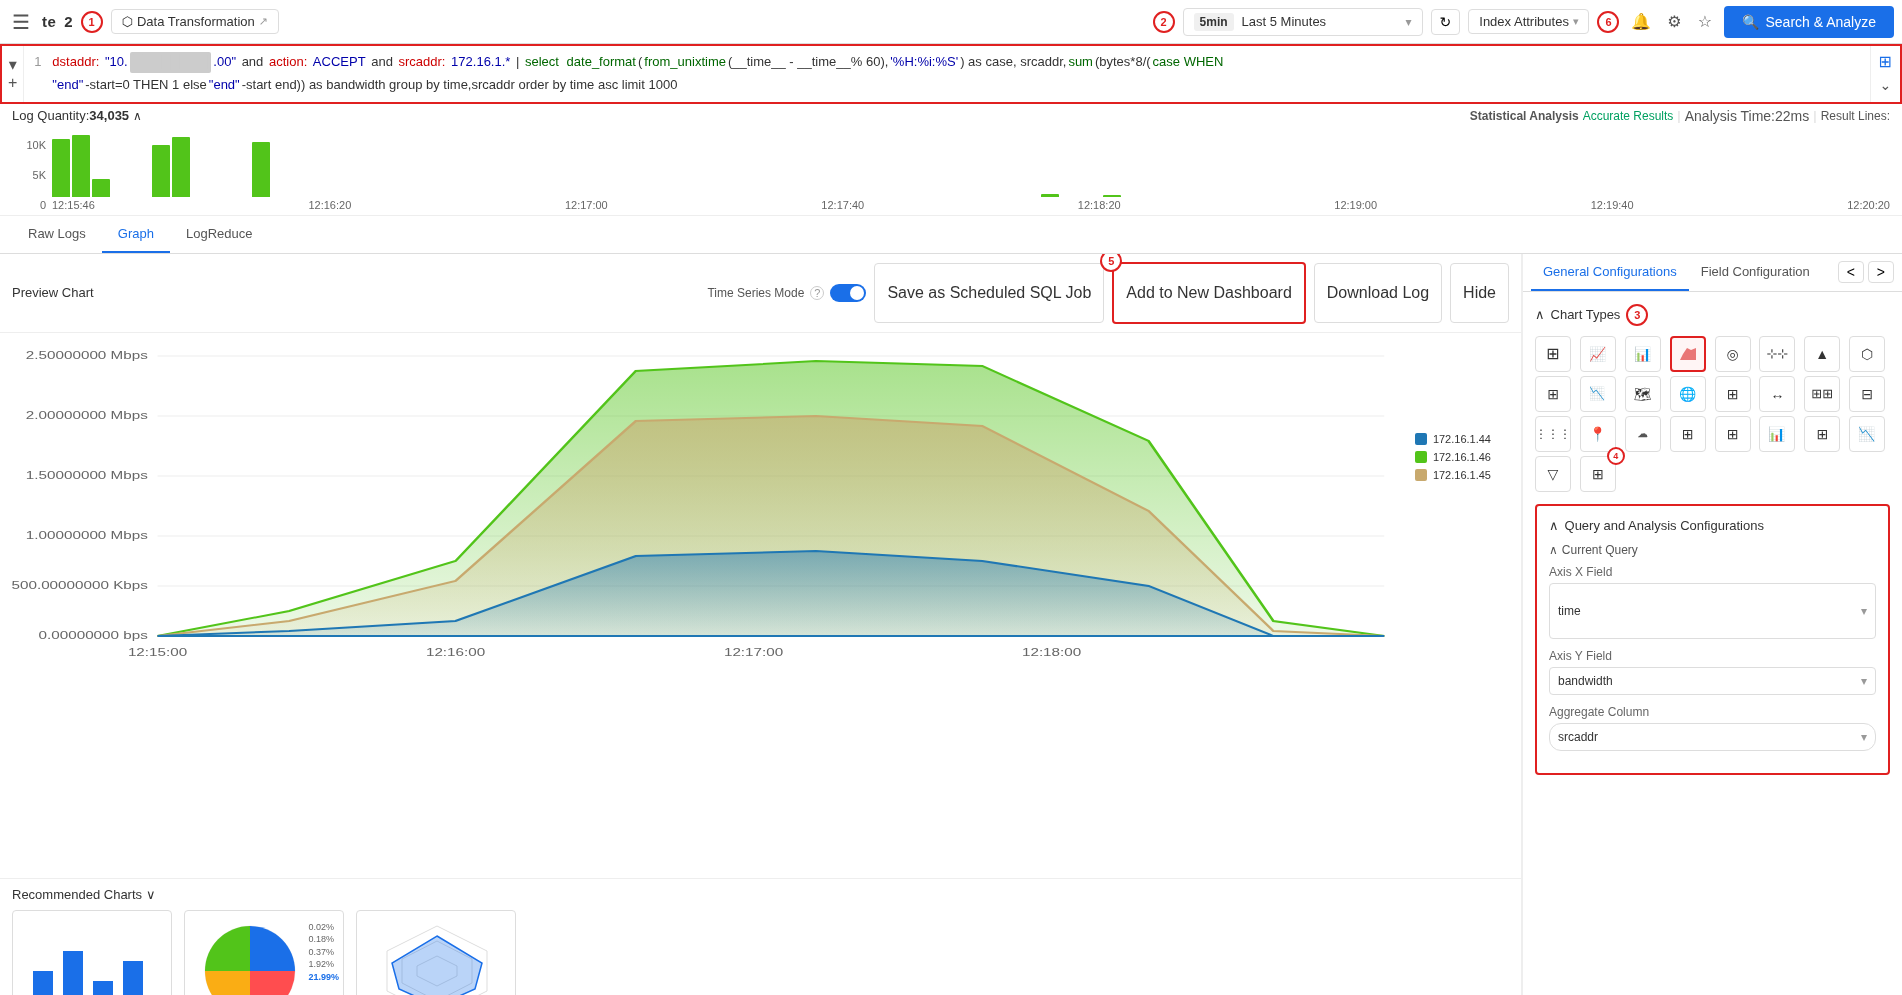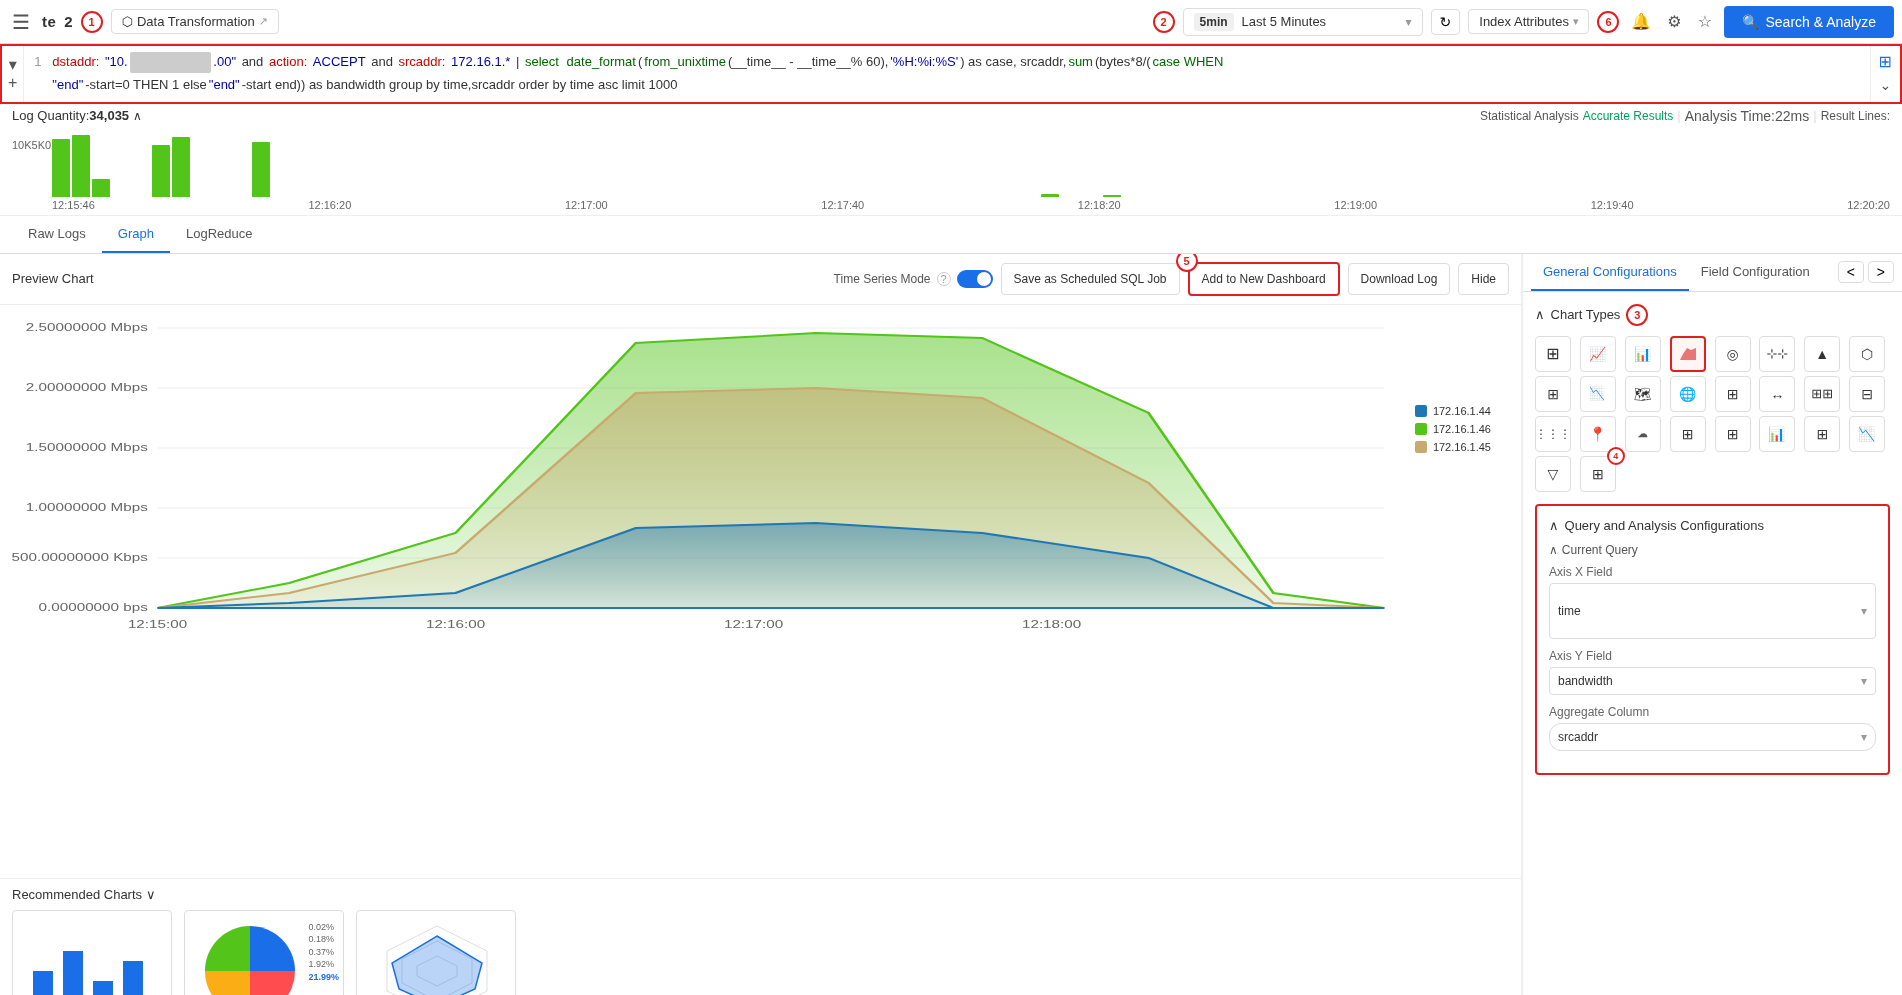--- a/index.html
+++ b/index.html
@@ -6,21 +6,21 @@
     body { background: #f5f5f5; font-size: 13px; color: #333; overflow: hidden; width: 1902px; height: 995px; }
 
     
     .header { display: flex; align-items: center; background: #fff; border-bottom: 1px solid #ddd; padding: 0 8px; height: 44px; gap: 8px; }
     .header-spacer { flex: 1; }
     .step-badge { width: 22px; height: 22px; border-radius: 50%; border: 2px solid #e02020; color: #e02020; display: flex; align-items: center; justify-content: center; font-size: 11px; font-weight: bold; }
     .search-analyze-btn { background: #1a6fe8; color: #fff; border: none; border-radius: 4px; padding: 8px 18px; font-size: 14px; font-weight: 500; cursor: pointer; display: flex; align-items: center; gap: 6px; white-space: nowrap; }
 
     
     .query-bar { background: #fff; border: 2px solid #e02020; margin: 0; padding: 0; display: flex; align-items: stretch; }
-    .toolbar-btn { border: 1px solid #ddd; background: #fff; border-radius: 4px; padding: 8px 12px; font-size: 12px; cursor: pointer; color: #333; white-space: nowrap; }
+    .toolbar-btn { border: 1px solid #ddd; background: #fff; border-radius: 4px; padding: 20px 12px; font-size: 16px; cursor: pointer; color: #333; white-space: nowrap; }
   </style>
 </head>
 <body>
 
 <div class="header">
   <span style="font-size:20px; cursor:pointer; color:#555; padding:4px;">☰</span>
   <span style="font-size:15px; font-weight:700; color:#333; letter-spacing:0.5px;">te</span>
     <span style="font-size:15px; font-weight:600;">2</span>
 
   <div class="step-badge">
@@ -110,31 +110,31 @@
     <span style="font-size:14px; cursor:pointer; color:#555;">⌄</span>
   </div>
 </div>
 
 <div style="background:#fff; padding:4px 12px 0; display:flex; align-items:center; gap:4px; border-bottom:none;">
   <span style="font-size:13px; font-weight:500;">
     <span>Log Quantity:</span><span style="font-weight:600;">34,035</span>
   </span>
   <span style="font-size:12px; cursor:pointer;">∧</span>
   <div style="flex:1;"></div>
-  <span style="font-size:12px; color:#555;">Statistical Analysis</span>
+  <span style="font-size:12px; color:#555;font-weight:bold;">Statistical Analysis</span>
   <span style="font-size:12px; color:#00a060; font-weight:500;">Accurate Results</span>
   <span style="color:#ddd;">|</span>
   <span style="font-size:14px; color:#555;">Analysis Time:22ms</span>
   <span style="color:#ddd;">|</span>
   <span style="font-size:12px; color:#555;">Result Lines:</span>
 </div>
 
 <div style="background:#fff; padding:2px 12px 4px; border-bottom:1px solid #eee;">
   <div style="display:flex; align-items:flex-end; height:85px; gap:0;">
-    <div style="display:flex; justify-content:space-between; height:72px; width:38px; text-align:right; font-size:11px; color:#666; padding-right:4px; flex-shrink:0;">
+    <div style="display:flex; flex-direction:column; justify-content:space-between; height:72px; width:38px; text-align:right; font-size:11px; color:#666; padding-right:4px; flex-shrink:0;">
       <span>10K</span>
       <span>5K</span>
       <span>0</span>
     </div>
     <div style="flex:1; display:flex; flex-direction:column;">
       <div style="display:flex; align-items:flex-end; height:72px; gap:2px; padding-left:2px;">
         <div style="width:18px; height:58px; background:#52c41a; border-radius:1px 1px 0 0;"></div>
         <div style="width:18px; height:62px; background:#52c41a; border-radius:1px 1px 0 0;"></div>
         <div style="width:18px; height:18px; background:#52c41a; border-radius:1px 1px 0 0;"></div>
         <div style="width:18px;"></div>

